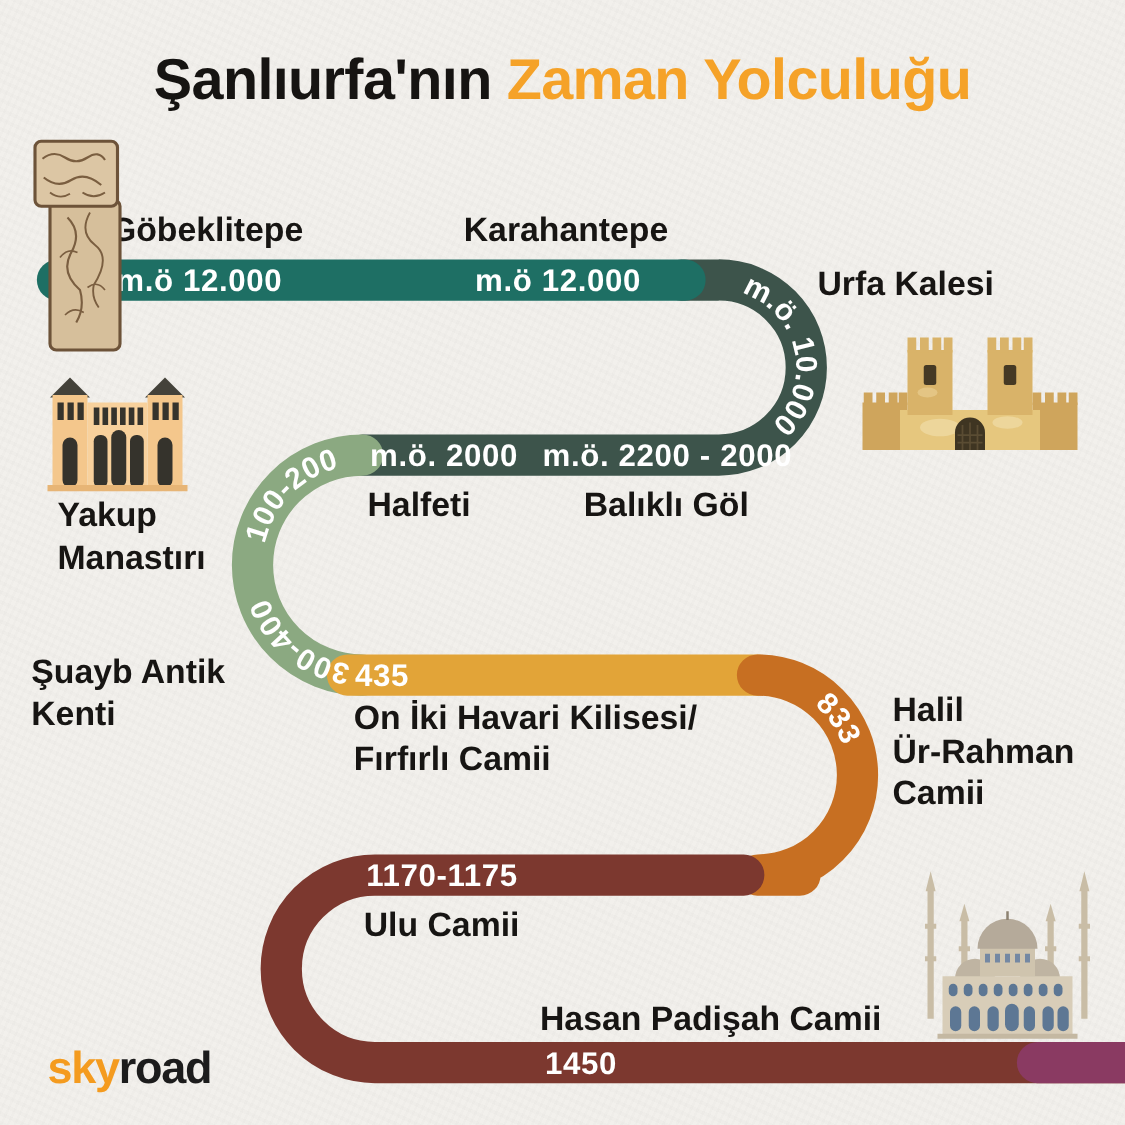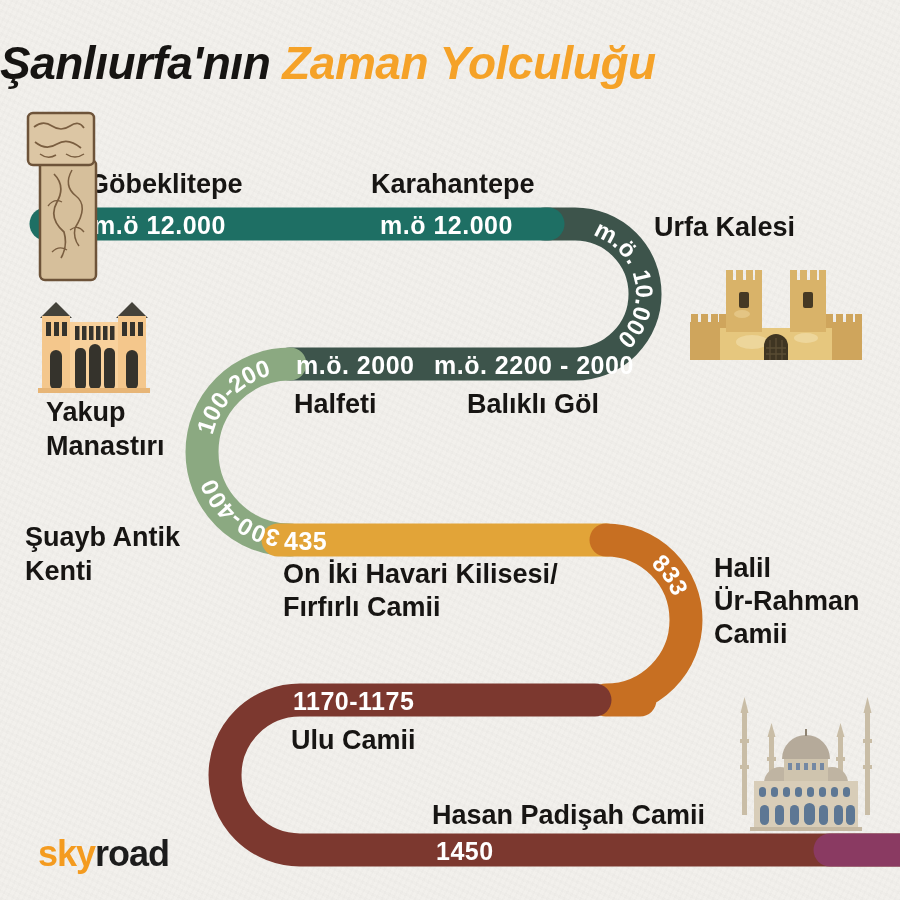--- a/index.html
+++ b/index.html
@@ -10,22 +10,22 @@
   }
   .paper{
     position:absolute;inset:0;
     background:
       repeating-linear-gradient(115deg, rgba(0,0,0,0.013) 0 2px, rgba(255,255,255,0.02) 2px 5px),
       repeating-linear-gradient(25deg, rgba(0,0,0,0.011) 0 3px, rgba(255,255,255,0.015) 3px 7px),
       #f2f0ec;
   }
   .title{
     position:absolute;top:36px;left:0;width:900px;
-    text-align:left;font-size:46px;font-weight:800;letter-spacing:-0.5px;
-    color:#161412;white-space:nowrap;font-style:italic;
+    text-align:center;font-size:46px;font-weight:800;letter-spacing:-0.5px;
+    color:#161412;white-space:nowrap;
   }
   .title .accent{color:#f5a228;margin-left:12px;}
   svg{position:absolute;top:0;left:0;}
   .band{fill:none;stroke-width:33;stroke-linecap:round;stroke-linejoin:round;}
   .era{fill:#ffffff;font-size:25px;font-weight:700;letter-spacing:0.5px;}
   .curve-era{fill:#ffffff;font-size:24px;font-weight:700;letter-spacing:1.5px;}
   .site{fill:#171513;font-size:27px;font-weight:700;}
   .logo{font-size:36px;font-weight:800;letter-spacing:-1px;}
 </style>
 </head>

